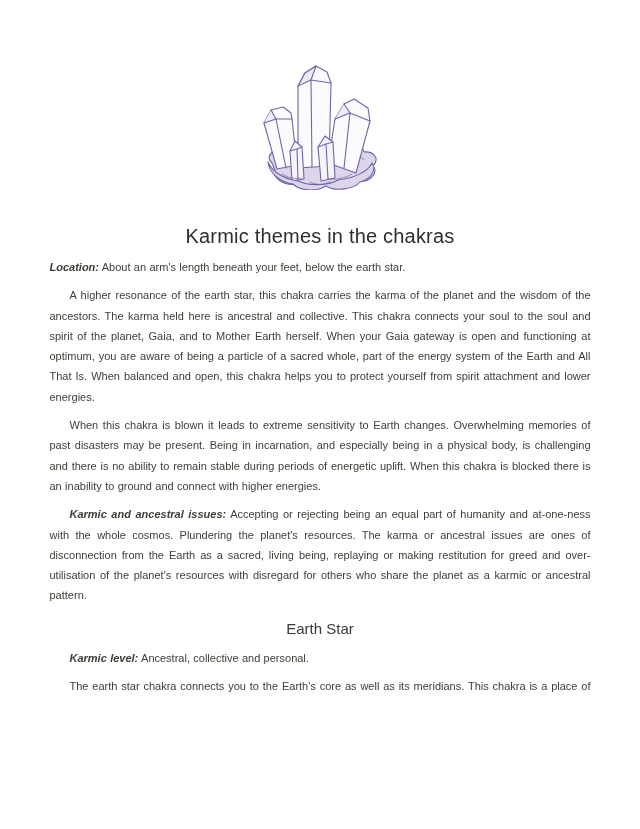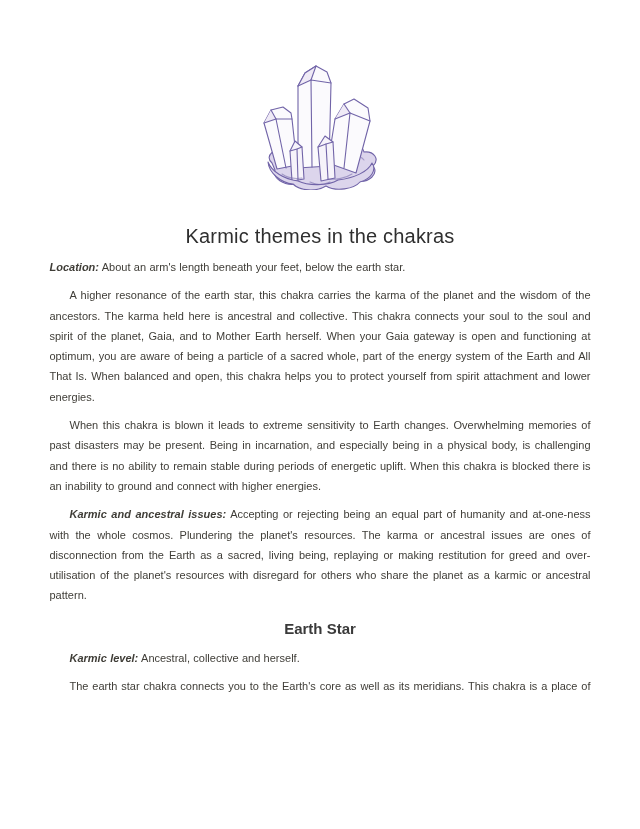--- a/index.html
+++ b/index.html
@@ -39,21 +39,20 @@
     margin: 21px 0 9px 0;
     font-family: "Liberation Sans", sans-serif;
     font-weight: 400;
     font-size: 15px;
     line-height: 20px;
     color: #3a3a3a;
     text-align: center;
   }
   .section-heading.second {
     margin-top: 13px;
-    font-weight: bold;
   }
   .para {
     margin: 8px;
     font-family: Liberation Sans, sans-serif;
     font-size: 11px;
     line-height: 20.3px;
     color: #3f3d37;
     text-align: justify;
     text-indent: 20px;
     word-spacing: 0.3px;
@@ -122,19 +121,19 @@
 
       <p class="para"><span>When this chakra is blown it leads to extreme sensitivity to Earth changes. Overwhelming memories of past disasters may be present. Being in incarnation, and especially being in a physical body, is challenging and there is no ability to remain stable during periods of energetic uplift. When this chakra is blocked there is an inability to ground and connect with higher energies.</span></p>
 
       <p class="para"><span class="lbl">Karmic and ancestral issues:</span> <span>Accepting or rejecting being an equal part of humanity and at-one-ness with the whole cosmos. Plundering the planet's resources. The karma or ancestral issues are ones of disconnection from the Earth as a sacred, living being, replaying or making restitution for greed and over-utilisation of the planet's resources with disregard for others who share the planet as a karmic or ancestral pattern.</span></p>
     </section>
 
     <section>
       <h2 class="section-heading second">Earth Star</h2>
 
 
-      <p class="para"><span class="lbl">Karmic level:</span> <span>Ancestral, collective and herself.</span></p>
+      <p class="para"><span class="lbl">Karmic level:</span> <span>Ancestral, collective and personal.</span></p>
 
       <p class="para"><span>The earth star chakra connects you to the Earth's core as well as its meridians. This chakra is a place of safety and regeneration. Without it, you may have only a toehold in incarnation, and be physically and psychologically ungrounded. When this chakra is functioning well you</span></p>
     </section>
 
   </div>
 </div>
 
 </body></html>

